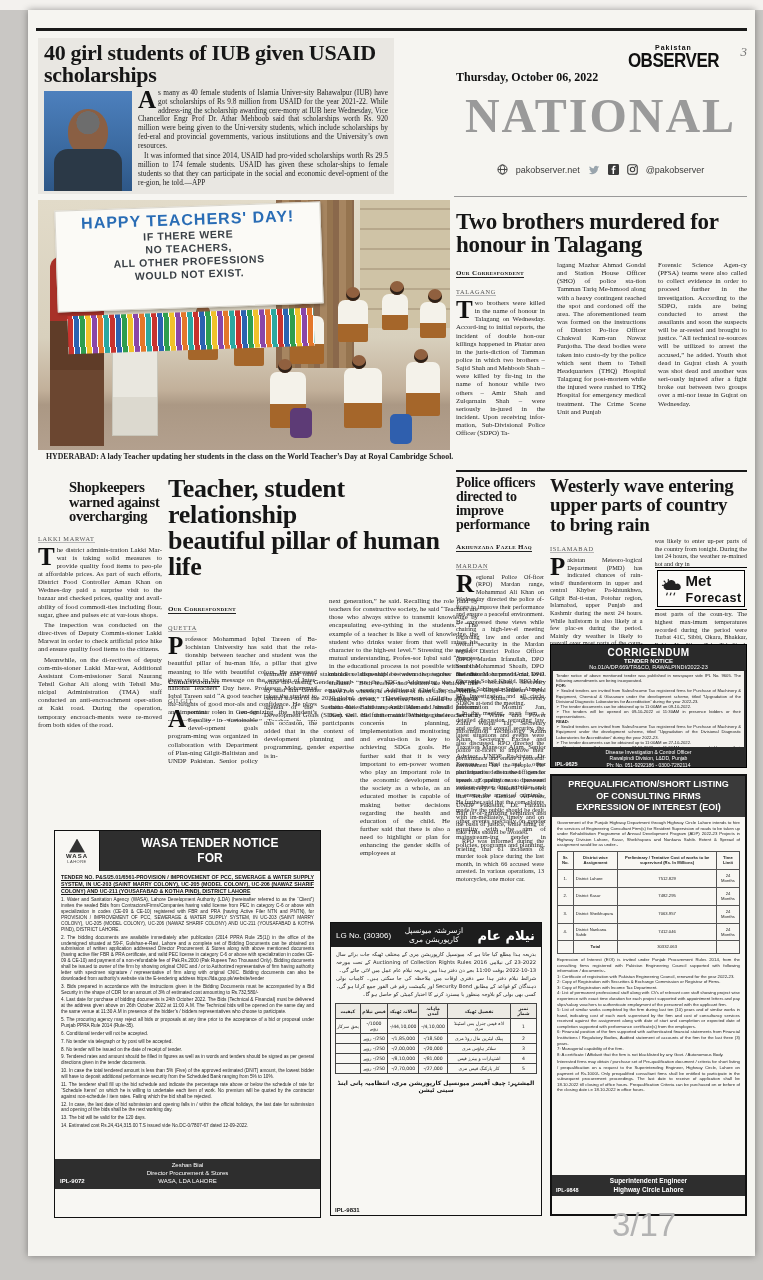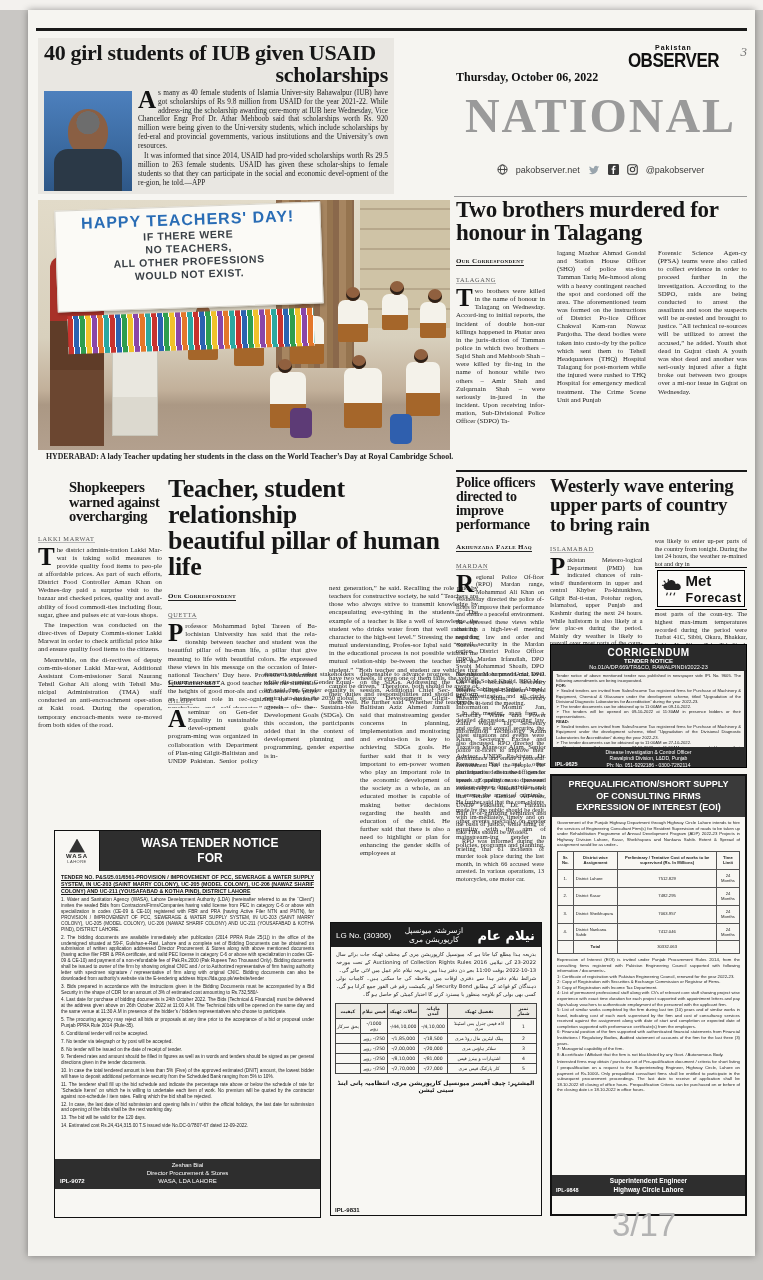--- a/index.html
+++ b/index.html
@@ -15,21 +15,21 @@
   .dc{float:left;font-size:25px;line-height:19px;padding:1px 2px 0 0;font-weight:bold;color:#111;}
   .byl{font-family:"Liberation Serif",serif;font-weight:bold;font-size:7px;letter-spacing:.4px;border-bottom:1px solid #222;display:inline-block;margin-bottom:2px;font-variant:small-caps;color:#111;}
   .dtl{font-size:6.3px;letter-spacing:.7px;text-transform:uppercase;color:#555;border-bottom:1px solid #b5b5b5;display:inline-block;margin-bottom:3px;}
   .hl{font-weight:bold;color:#161616;letter-spacing:-.3px;}
   .cols{display:flex;gap:12px;justify-content:flex-end;}
   .cols>div{flex:1;overflow:hidden;}
   .clip{overflow:hidden;}
   
   #lead{left:10px;top:28px;width:356px;height:156px;background:#e9e7e2;padding:4px 6px;box-sizing:border-box;}
   #lead .h1{font-size:22px;line-height:1.0;}
-  #lead .h2{font-size:22px;line-height:1.0;text-align:right;margin-bottom:3px;}
+  #lead .h2{font-size:22px;line-height:1.0;text-align:left;margin-bottom:3px;}
   #lead .t{font-size:7.3px;}
   .portrait{float:left;width:88px;height:100px;margin:2px 6px 0 0;background:linear-gradient(180deg,#4d80bd 0%,#3a699f 60%,#2e5787 100%);position:relative;overflow:hidden;}
   .portrait:before{content:"";position:absolute;left:24px;top:18px;width:40px;height:46px;border-radius:48% 48% 45% 45%;background:radial-gradient(circle at 50% 30%,#6d6d6d 0 30%,#8a5f43 31% 100%);}
   .portrait:after{content:"";position:absolute;left:10px;top:58px;width:68px;height:42px;border-radius:14px 14px 0 0;background:#2b3947;}
   
   #mast{left:426px;top:26px;width:293px;height:160px;border-bottom:1px solid #999;}
   .brandwrap{position:absolute;right:28px;top:8px;text-align:center;color:#111;font-family:"Liberation Sans",sans-serif;}
   .brandtop{font-size:7px;font-weight:bold;letter-spacing:1px;}
   .brand{font-size:17px;font-weight:bold;letter-spacing:-.5px;transform:scaleY(1.15);}
   .pageno{position:absolute;right:0;top:8px;font-style:italic;font-size:13px;color:#777;}
@@ -47,29 +47,29 @@
   .pencils{position:absolute;left:30px;top:112px;width:246px;height:38px;transform:rotate(-2deg);background:repeating-linear-gradient(90deg,#c8332e 0 5px,#fdfdfd 5px 6px,#2b62b0 6px 11px,#fdfdfd 11px 12px,#2e9e4f 12px 17px,#fdfdfd 17px 18px,#f0c22b 18px 23px,#fdfdfd 23px 24px,#8a46a8 24px 29px,#fdfdfd 29px 30px,#e4772a 30px 35px,#fdfdfd 35px 36px,#2ba8a0 36px 41px,#fdfdfd 41px 42px);}
   .teacherfig{position:absolute;left:12px;top:56px;width:54px;height:190px;border-radius:12px 12px 0 0;background:linear-gradient(180deg,#a83128 0 34%,#5f3c28 34% 60%,#6b4630 60% 100%);}
   .teacherfig:before{content:"";position:absolute;left:15px;top:-20px;width:24px;height:26px;border-radius:50%;background:radial-gradient(circle at 50% 22%,#8f8f8f 0 34%,#8a5c40 35% 100%);}
   .chair{position:absolute;left:74px;top:150px;width:44px;height:84px;background:linear-gradient(180deg,#e9e7df 0 55%,#dcd9cf 55% 100%);border:1px solid #c9c6ba;}
   .fig{position:absolute;width:30px;height:42px;border-radius:7px 7px 2px 2px;background:linear-gradient(180deg,#f4f2ea 0 58%,#a5662a 58% 100%);}
   .fig:before{content:"";position:absolute;left:8px;top:-13px;width:14px;height:14px;border-radius:50%;background:#90603f;box-shadow:0 -3px 0 0 #2e2118 inset;}
   .bag{position:absolute;width:22px;height:30px;border-radius:5px;}
   #caption{left:10px;top:442px;width:412px;font-weight:bold;font-size:7.8px;color:#222;text-align:justify;padding-left:8px;}
   
   #talagang{left:428px;top:188px;width:291px;height:268px;}
-  #talagang .hd{font-size:23px;line-height:1.02;margin-bottom:4px;}
+  #talagang .hd{font-size:23px;line-height:1.02;margin-bottom:4px;margin-top:12px;}
   #talagang .cols{height:210px;}
   .endrule{left:428px;top:460px;width:291px;height:2px;}
   
   #shop{left:10px;top:470px;width:124px;height:346px;}
   #shop .hd{font-size:14.5px;line-height:1.0;margin-bottom:3px;margin-left:31px;}
   
   #teach{left:140px;top:466px;width:310px;height:186px;}
-  #teach .hd{font-size:26px;line-height:1.0;margin-bottom:4px;}
+  #teach .hd{font-size:26px;line-height:1.0;margin-bottom:17px;}
   #teach .cols{height:124px;}
   
   #police{left:428px;top:466px;width:88px;height:440px;}
   #police .hd{font-size:14px;line-height:1.0;margin-bottom:3px;}
   #police .t{font-size:6.2px;}
   
   #west{left:522px;top:466px;width:197px;height:164px;}
   #west .hd{font-size:19px;line-height:1.02;margin-bottom:3px;}
   #west .t{font-size:6.3px;}
   #west .cols{height:118px;}
@@ -140,21 +140,21 @@
 
   <div class="abs rule" style="left:8px;top:18px;width:711px;height:3px;"></div>
 
   <div class="abs" id="lead">
     <div class="hl h1">40 girl students of IUB given USAID</div>
     <div class="hl h2">scholarships</div>
     <div class="clip" style="height:108px;">
       <div class="portrait"></div>
       <div class="t">
         <p class="ni"><span class="dc">A</span><span>s many as 40 female students of Islamia Univer-sity Bahawalpur (IUB) have got scholarships of Rs 9.8 million from USAID for the year 2021-22. While address-ing the scholarship awarding cere-mony at IUB here Wednesday, Vice Chancellor Engr Prof Dr. Athar Mehboob said that scholarships worth Rs. 920 million were being given to the Uni-versity students, which include scholarships by fed-eral and provincial governments, various institutions and the University’s own resources.</span></p>
-        <p><span>It was informed that since 2014, USAID had pro-vided scholarships worth Rs 29.5 million to 263 female students. USAID has given these scholar-ships to female students so that they can participate in the social and economic devel-opment of the re-gion, he told.—APP</span></p>
+        <p><span>It was informed that since 2014, USAID had pro-vided scholarships worth Rs 29.5 million to 174 female students. USAID has given these scholar-ships to female students so that they can participate in the social and economic devel-opment of the re-gion, he told.—APP</span></p>
       </div>
     </div>
   </div>
 
   <div class="abs" id="mast">
     <div class="brandwrap">
       <div class="brandtop">Pakistan</div>
       <div class="brand">OBSERVER</div>
     </div>
     <div class="pageno">3</div>
@@ -430,21 +430,21 @@
             <td></td>
       </tr>
     </tbody>
       </table>
     <div class="usig">المشتہر: چیف آفیسر میونسپل کارپوریشن مری، انتظامیہ پانی اینڈ سینی ٹیشن</div>
     <span class="uipl">IPL-9831</span>
   </div>
 
   <div class="abs" id="eoi">
     <div class="ehead">
-      <span>PREQUALIFICATION/SHORT SUPPLY</span><br>
+      <span>PREQUALIFICATION/SHORT LISTING</span><br>
       <span>OF CONSULTING FIRMS</span><br>
       <span>EXPRESSION OF INTEREST (EOI)</span>
     </div>
     <div class="ebody">
       <div>Government of the Punjab Highway Department through Highway Circle Lahore intends to hire the services of Engineering Consultant Firm(s) for Resident Supervision of roads to be taken up under Rehabilitation Programme of Annual Development Program (ADP) 2022-23 Projects in Highway Division Lahore, Kasur, Sheikhupura and Nankana Sahib. Extent &amp; Spread of assignment would be as under:-</div>
       <table class="etable">
         <tbody>
             <tr>
           <th>Sr. No.</th>
           <th>District wise Assignment</th>

